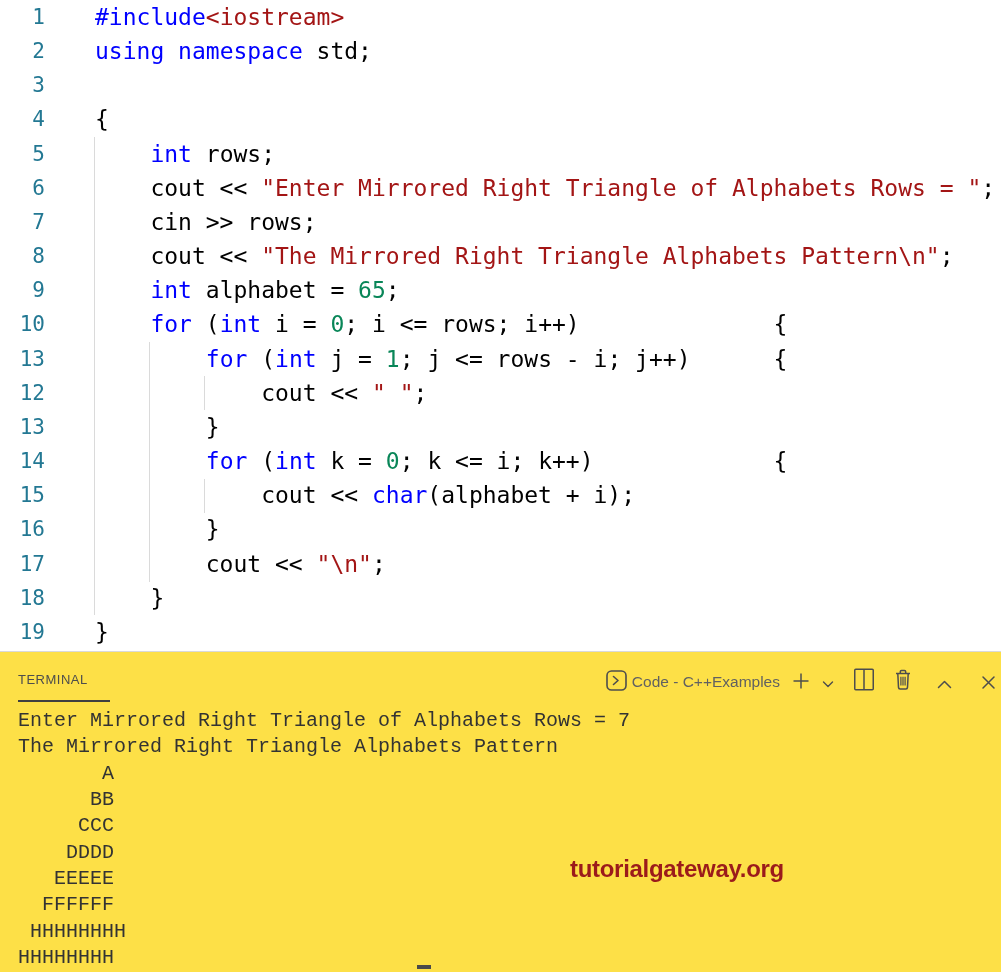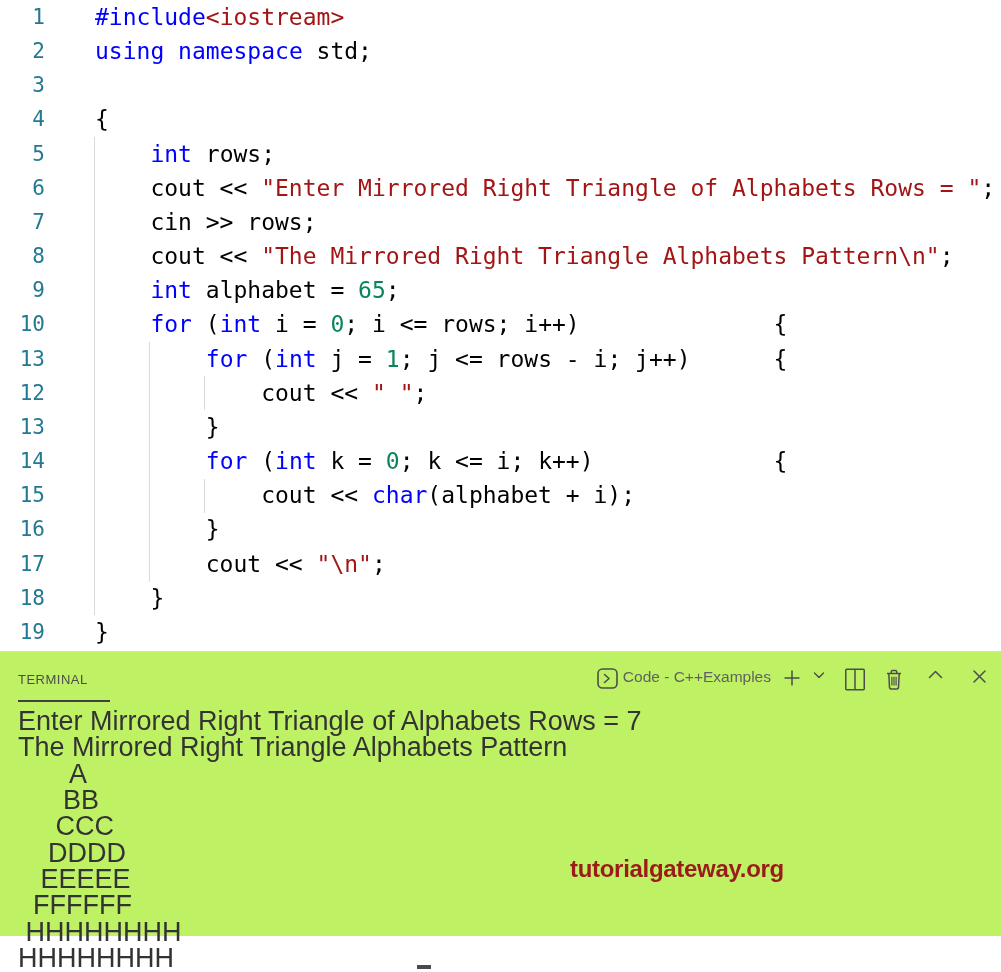--- a/index.html
+++ b/index.html
@@ -18,39 +18,39 @@
   .tk-s { color:var(--string); }
   .tk-n { color:var(--number); }
   .tk-p { color:var(--plain); }
   .guide { position:absolute; width:1px; background:var(--indent_guide); }
   .g1 { left:94px;  top:137px; height:478px; }
   .g2 { left:149px; top:342px; height:240px; }
   .g3 { left:204px; top:376px; height:34px; }
   .g4 { left:204px; top:479px; height:34px; }
 
   
-  .panel { position:absolute; left:0; top:651px; width:1001px; height:285px;
-           background:#bef264; border-top:1px solid var(--separator); }
+  .panel { position:absolute; left:0; top:651px; width:1001px; height:321px;
+           background:#fde047; border-top:1px solid var(--separator); }
   .tab { position:absolute; left:18px; top:20px; width:92px; padding-bottom:13px;
          border-bottom:2px solid #404040; color:var(--header_text);
          font-size:13px; letter-spacing:0.5px; }
-  .controls { position:absolute; right:11px; top:16px; display:flex; align-items:flex-start;
+  .controls { position:absolute; right:2px; top:16px; display:flex; align-items:flex-end;
               color:var(--icon); }
   .controls > * { display:inline-flex; align-items:center; }
   .shellbox { margin-right:5px; }
   .tasklabel { font-size:15.5px; color:var(--task_label); margin-right:11px; white-space:nowrap; }
   .ic-plus { margin-right:10px; }
   .ic-chevdown { margin-right:19px; }
   .ic-split { margin-right:19px; }
   .ic-trash { margin-right:23px; }
   .ic-up { margin-right:27px; }
   .ic-x { margin-right:2px; }
 
   .term-out { position:absolute; left:18px; top:56px;
-              font-family:Liberation Sans, sans-serif; font-size:27px;
+              font-family:Liberation Mono, monospace; font-size:20px;
               color:var(--terminal_text); }
   .term-line { white-space:pre; height:26.35px; line-height:26.35px; }
   .watermark { position:absolute; left:570px; top:203px; font-size:24px; font-weight:bold;
                letter-spacing:-0.3px; color:var(--watermark);text-align:center; }
   .term-cursor { position:absolute; left:417px; top:313px; width:14px; height:3.5px;
                  background:#4a4a4a; }
 </style>
 </head>
 <body>
 

